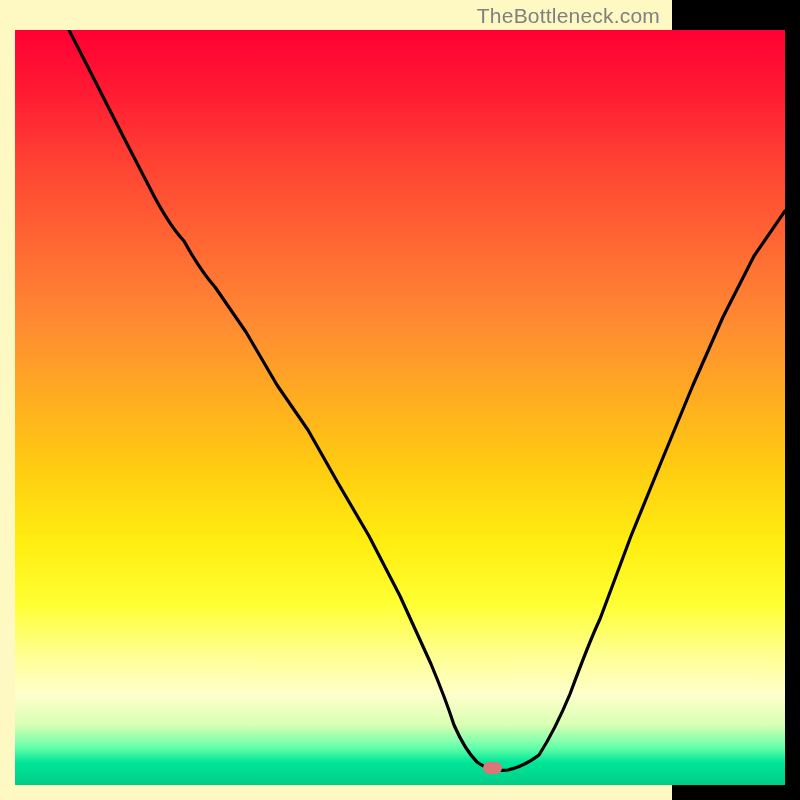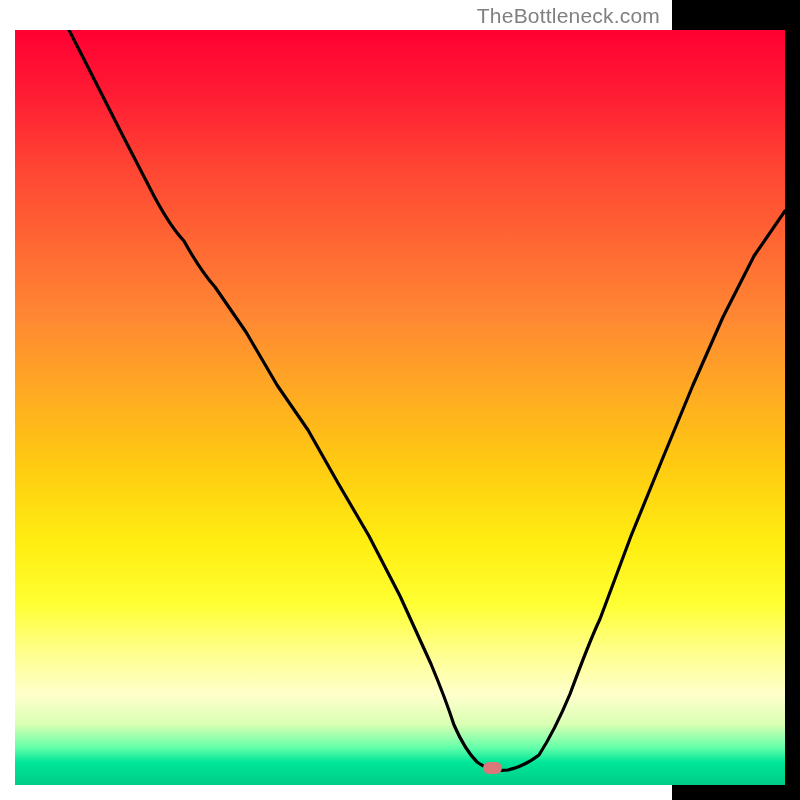--- a/index.html
+++ b/index.html
@@ -8,21 +8,21 @@
     width: 800px;
     height: 800px;
     overflow: hidden;
     background: #000;
     font-family: Arial, Helvetica, sans-serif;
   }
   .frame {
     position: relative;
     width: 672px;
     height: 800px;
-    background: #ffffff;
+    background: #fef9c3;
   }
   .plot-area {
     position: absolute;
     left: 15px;
     top: 30px;
     width: 770px;
     height: 755px;
     
     background: linear-gradient(
       to bottom,

